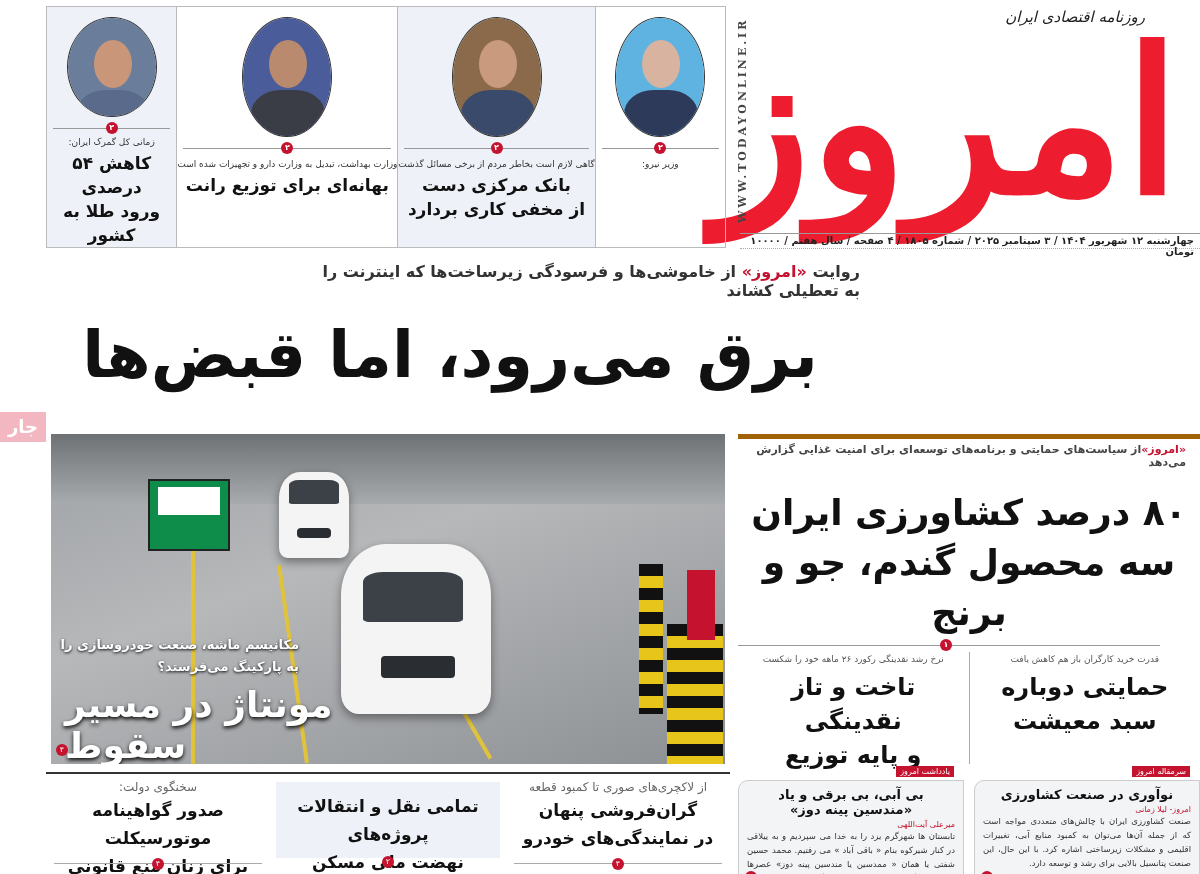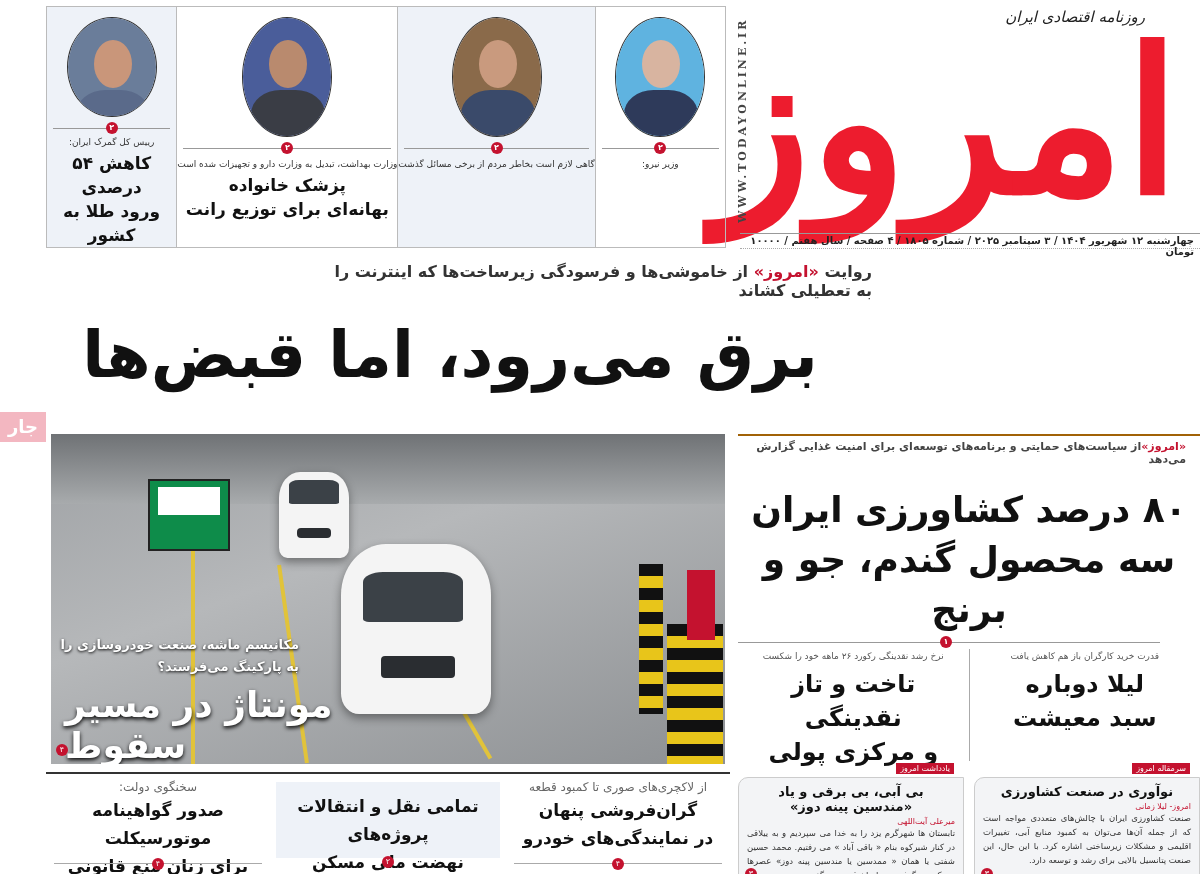--- a/index.html
+++ b/index.html
@@ -22,21 +22,21 @@
   .portrait .bg { position: absolute; inset: 0; }
   .portrait .head { position: absolute; left: 26px; top: 22px; width: 38px; height: 48px; border-radius: 50%; background: #c99a7e; }
   .portrait .suit { position: absolute; left: 8px; top: 72px; width: 74px; height: 60px; border-radius: 40% 40% 0 0; background: #2e3a5a; }
   .divider-dot { width: 100%; height: 14px; position: relative; margin-top: 4px; }
   .divider-dot:before { content: ""; position: absolute; left: 6px; right: 6px; top: 7px; border-top: 1px solid #999; }
   .page-badge { position: absolute; left: 50%; top: 1px; transform: translateX(-50%); width: 12px; height: 12px; border-radius: 50%; background: #c4122f; color: #fff; font-size: 8px; line-height: 12px; text-align: center; font-weight: bold; }
   .kicker { font-size: 9px; color: #333; direction: rtl; margin-top: 4px; white-space: nowrap; }
   .box-title { font-size: 17px; font-weight: bold; direction: rtl; text-align: center; line-height: 24px; margin-top: 4px; color: #111; }
 
   
-  .supertitle { left: 332px; top: 262px; width: 540px; font-size: 16px; font-weight: bold; color: #333; direction: rtl; text-align: right; }
+  .supertitle { left: 320px; top: 262px; width: 540px; font-size: 16px; font-weight: bold; color: #333; direction: rtl; text-align: right; }
   .supertitle .brand { color: #c4122f; }
   .main-headline { left: 35px; top: 300px; width: 830px; font-size: 64px; font-weight: bold; direction: rtl; text-align: center; color: #111; line-height: 110px; letter-spacing: -1px; }
 
   
   .side-tab { left: 0; top: 412px; width: 46px; height: 30px; background: #f3b7c1; color: #fff; font-size: 18px; font-weight: bold; text-align: center; line-height: 30px; direction: rtl; }
 
   
   .photo { left: 51px; top: 434px; width: 674px; height: 330px; overflow: hidden; background: #3b82f6; }
   .floor { position: absolute; inset: 0; background: linear-gradient(160deg, #9ea1a4 0%, #b6b8ba 40%, #8d9093 100%); }
   .ceiling { position: absolute; left: 0; top: 0; width: 100%; height: 70px; background: linear-gradient(180deg, #6f7275, #a8abad); }
@@ -47,21 +47,21 @@
   .exit-sign { position: absolute; left: 97px; top: 45px; width: 82px; height: 72px; background: #0e8c4a; border: 2px solid #222; }
   .exit-sign .inner { position: absolute; left: 8px; top: 6px; width: 62px; height: 28px; background: #fff; }
   .pillar { position: absolute; background: repeating-linear-gradient(180deg, #111 0 12px, #e8c51a 12px 24px); }
   .fire-box { position: absolute; left: 636px; top: 136px; width: 28px; height: 70px; background: #c4122f; }
   .photo-kicker { position: absolute; left: 8px; top: 200px; width: 240px; font-size: 13px; font-weight: bold; color: #fff; direction: rtl; text-align: right; line-height: 22px; text-shadow: 0 1px 3px #000; }
   .photo-title { position: absolute; left: 14px; top: 250px; width: 380px; font-size: 36px; font-weight: bold; color: #fff; direction: rtl; text-align: left; text-shadow: 0 2px 4px #000; }
   .photo-badge { position: absolute; left: 5px; bottom: 8px; width: 12px; height: 12px; border-radius: 50%; background: #c4122f; color: #fff; font-size: 8px; line-height: 12px; text-align: center; }
 
   
   .right-col { left: 738px; top: 434px; width: 462px; }
-  .rc-kicker { font-size: 11px; font-weight: bold; color: #444; direction: rtl; text-align: right; padding: 4px 14px; border-top: 2px solid #a16207; }
+  .rc-kicker { font-size: 11px; font-weight: bold; color: #444; direction: rtl; text-align: right; padding: 4px 14px; border-top: 5px solid #a16207; }
   .rc-kicker .brand { color: #c4122f; }
   .rc-headline { font-size: 36px; font-weight: bold; direction: rtl; text-align: center; line-height: 50px; color: #111; margin-top: 15px; }
   .sep-line { position: relative; height: 14px; }
   .sep-line:before { content: ""; position: absolute; left: 0; right: 40px; top: 7px; border-top: 1px solid #999; }
 
   .two-col { display: flex; flex-direction: row-reverse; height: 112px; }
   .two-col .cell { flex: 1; padding: 2px 10px; direction: rtl; text-align: center; }
   .two-col .cell + .cell { border-right: 1px solid #aaa; }
   .cell-kicker { font-size: 9px; color: #555; }
   .cell-title { font-size: 24px; font-weight: bold; line-height: 34px; margin-top: 6px; color: #111; }
@@ -109,46 +109,49 @@
   <div class="top-box tint">
     <div class="portrait">
         <div class="bg" style="background:#8a6a4a"></div>
         <div class="suit" style="background:#3a4a6a"></div>
         <div class="head"></div>
       </div>
     <div class="divider-dot">
         <span class="page-badge">۲</span>
       </div>
     <div class="kicker">گاهی لازم است بخاطر مردم از برخی مسائل گذشت</div>
+    <div class="box-title">
+        <div>بانک مرکزی دست</div>
+        <div>از مخفی کاری بردارد</div>
+      </div>
   </div>
   <div class="top-box">
     <div class="portrait">
         <div class="bg" style="background:#4a5d9a"></div>
         <div class="suit" style="background:#3a3d45"></div>
         <div class="head" style="background:#b98a6e"></div>
       </div>
     <div class="divider-dot">
         <span class="page-badge">۲</span>
       </div>
     <div class="kicker">وزارت بهداشت، تبدیل به وزارت دارو و تجهیزات شده است</div>
     <div class="box-title">
-        <div>پزشک خانواده</div>
         <div>بهانه‌ای برای توزیع رانت</div>
       </div>
   </div>
   <div class="top-box tint">
     <div class="portrait">
         <div class="bg" style="background:#6a7d9a"></div>
         <div class="suit" style="background:#5a6a8a"></div>
         <div class="head" style="background:#c9967a"></div>
       </div>
     <div class="divider-dot">
         <span class="page-badge">۲</span>
       </div>
-    <div class="kicker">رییس کل گمرک ایران:</div>
+    <div class="kicker">زمانی کل گمرک ایران:</div>
     <div class="box-title">
         <div>کاهش ۵۴ درصدی</div>
         <div>ورود طلا به کشور</div>
       </div>
   </div>
 </div>
 
 <div class="abs supertitle">
   <span>روایت</span> <span class="brand">«امروز»</span> <span>از خاموشی‌ها و فرسودگی زیرساخت‌ها که اینترنت را به تعطیلی کشاند</span>
 </div>
@@ -190,29 +193,29 @@
       <div>۸۰ درصد کشاورزی ایران</div>
       <div>سه محصول گندم، جو و برنج</div>
     </div>
   <div class="sep-line">
       <span class="page-badge" style="left:202px;transform:none">۱</span>
     </div>
   <div class="two-col">
     <div class="cell">
       <div class="cell-kicker">قدرت خرید کارگران باز هم کاهش یافت</div>
       <div class="cell-title">
-          <div>لیلا دوباره</div>
+          <div>حمایتی دوباره</div>
           <div>سبد معیشت</div>
         </div>
     </div>
     <div class="cell">
       <div class="cell-kicker">نرخ رشد نقدینگی رکورد ۲۶ ماهه خود را شکست</div>
       <div class="cell-title">
           <div>تاخت و تاز نقدینگی</div>
-          <div>و مرکزی پولی</div>
+          <div>و پایه توزیع</div>
         </div>
     </div>
   </div>
   <div class="notes">
     <div class="note">
       <span class="note-label">سرمقاله امروز</span>
       <div class="note-box">
         <div class="note-title">نوآوری در صنعت کشاورزی</div>
         <div class="note-author">امروز- لیلا زمانی</div>
         <div class="note-body">صنعت کشاورزی ایران با چالش‌های متعددی مواجه است که از جمله آن‌ها می‌توان به کمبود منابع آبی، تغییرات اقلیمی و مشکلات زیرساختی اشاره کرد. با این حال، این صنعت پتانسیل بالایی برای رشد و توسعه دارد.</div>

